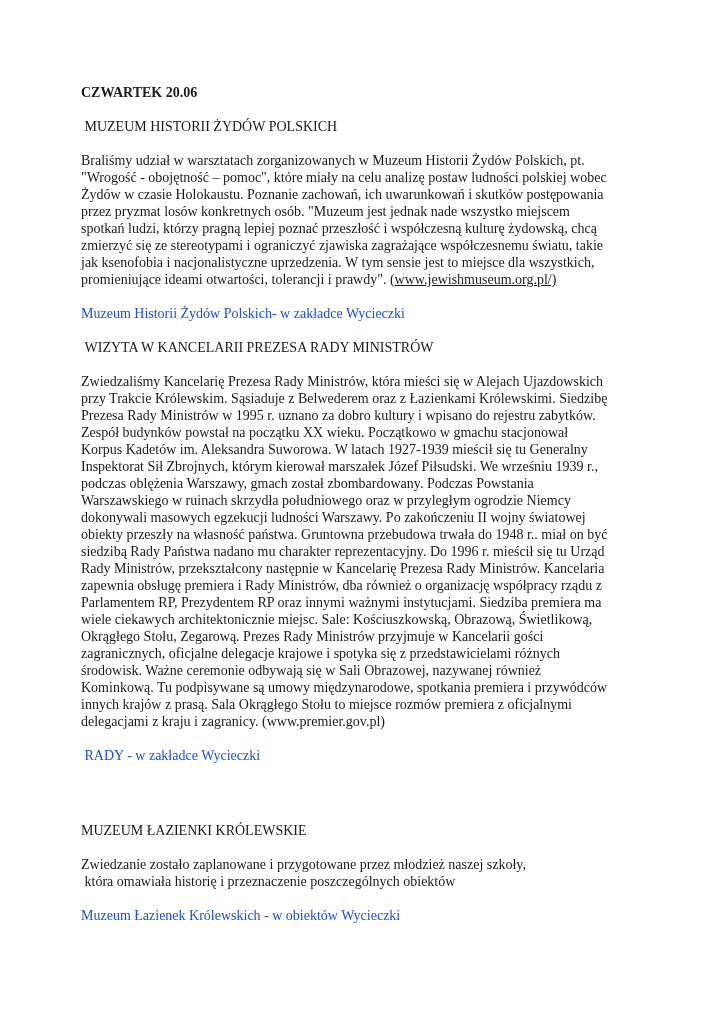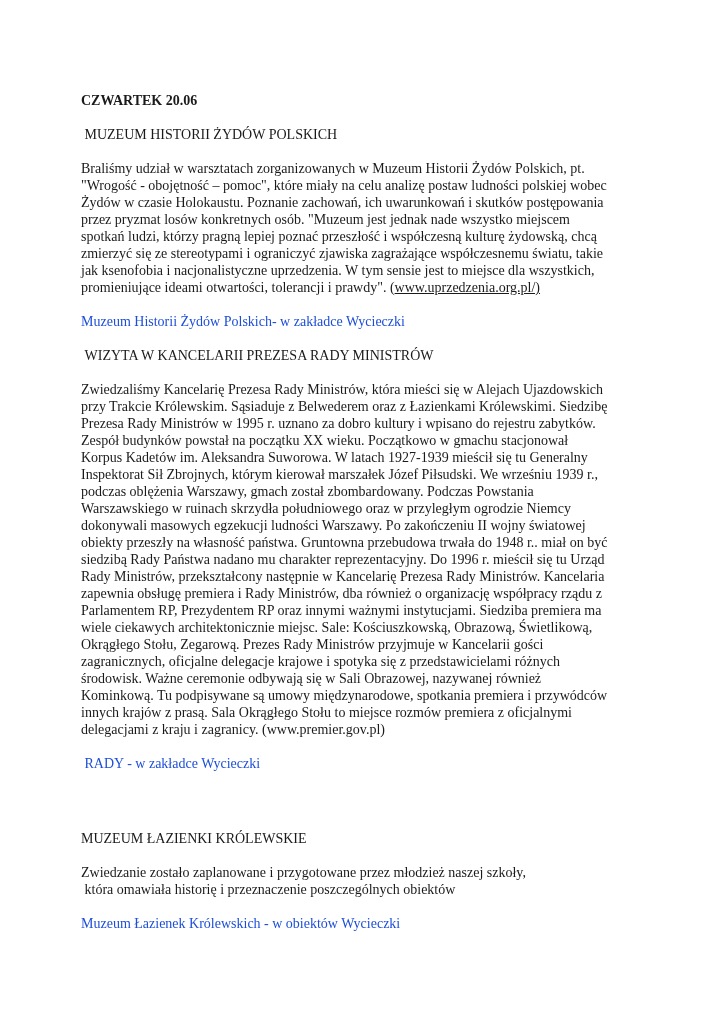--- a/index.html
+++ b/index.html
@@ -11,21 +11,21 @@
     background: #ffffff;
     box-sizing: border-box;
     padding: 84px 36px 0 81px;
     overflow: hidden;
     font-family: "Liberation Serif", "DejaVu Serif", serif;
     font-size: 14px;
     line-height: 17px;
     color: #1a1a1a;
   }
   .blk { margin: 17px 0 0 0; font-size: 14px; line-height: 17px; font-weight: normal; }
-  .blk:first-child { margin-top: 8px; }
+  .blk:first-child { margin-top: 0; }
   .date-heading { font-weight: bold; }
   .txt { white-space: pre-wrap; }
   .note { color: #1d4ed8; }
   .gap-xl { margin-top: 58px; }
   .url-link {
     white-space: pre-wrap;
     text-decoration: underline;
     color: #1a1a1a;
     cursor: pointer;
   }
@@ -39,21 +39,21 @@
 
   <p class="blk txt"> MUZEUM HISTORII ŻYDÓW POLSKICH</p>
 
   <p class="blk"><span class="txt">Braliśmy udział w warsztatach zorganizowanych w Muzeum Historii Żydów Polskich, pt.
 "Wrogość - obojętność – pomoc", które miały na celu analizę postaw ludności polskiej wobec
 Żydów w czasie Holokaustu. Poznanie zachowań, ich uwarunkowań i skutków postępowania
 przez pryzmat losów konkretnych osób. "Muzeum jest jednak nade wszystko miejscem
 spotkań ludzi, którzy pragną lepiej poznać przeszłość i współczesną kulturę żydowską, chcą
 zmierzyć się ze stereotypami i ograniczyć zjawiska zagrażające współczesnemu światu, takie
 jak ksenofobia i nacjonalistyczne uprzedzenia. W tym sensie jest to miejsce dla wszystkich,
-promieniujące ideami otwartości, tolerancji i prawdy". (</span><span class="url-link">www.uprzedzenia.org.pl/)</span></p>
+promieniujące ideami otwartości, tolerancji i prawdy". (</span><span class="url-link">www.jewishmuseum.org.pl/)</span></p>
 
   <p class="blk note txt">Muzeum Historii Żydów Polskich- w zakładce Wycieczki</p>
 
   <p class="blk txt"> WIZYTA W KANCELARII PREZESA RADY MINISTRÓW</p>
 
   <p class="blk txt">Zwiedzaliśmy Kancelarię Prezesa Rady Ministrów, która mieści się w Alejach Ujazdowskich
 przy Trakcie Królewskim. Sąsiaduje z Belwederem oraz z Łazienkami Królewskimi. Siedzibę
 Prezesa Rady Ministrów w 1995 r. uznano za dobro kultury i wpisano do rejestru zabytków.
 Zespół budynków powstał na początku XX wieku. Początkowo w gmachu stacjonował
 Korpus Kadetów im. Aleksandra Suworowa. W latach 1927-1939 mieścił się tu Generalny

